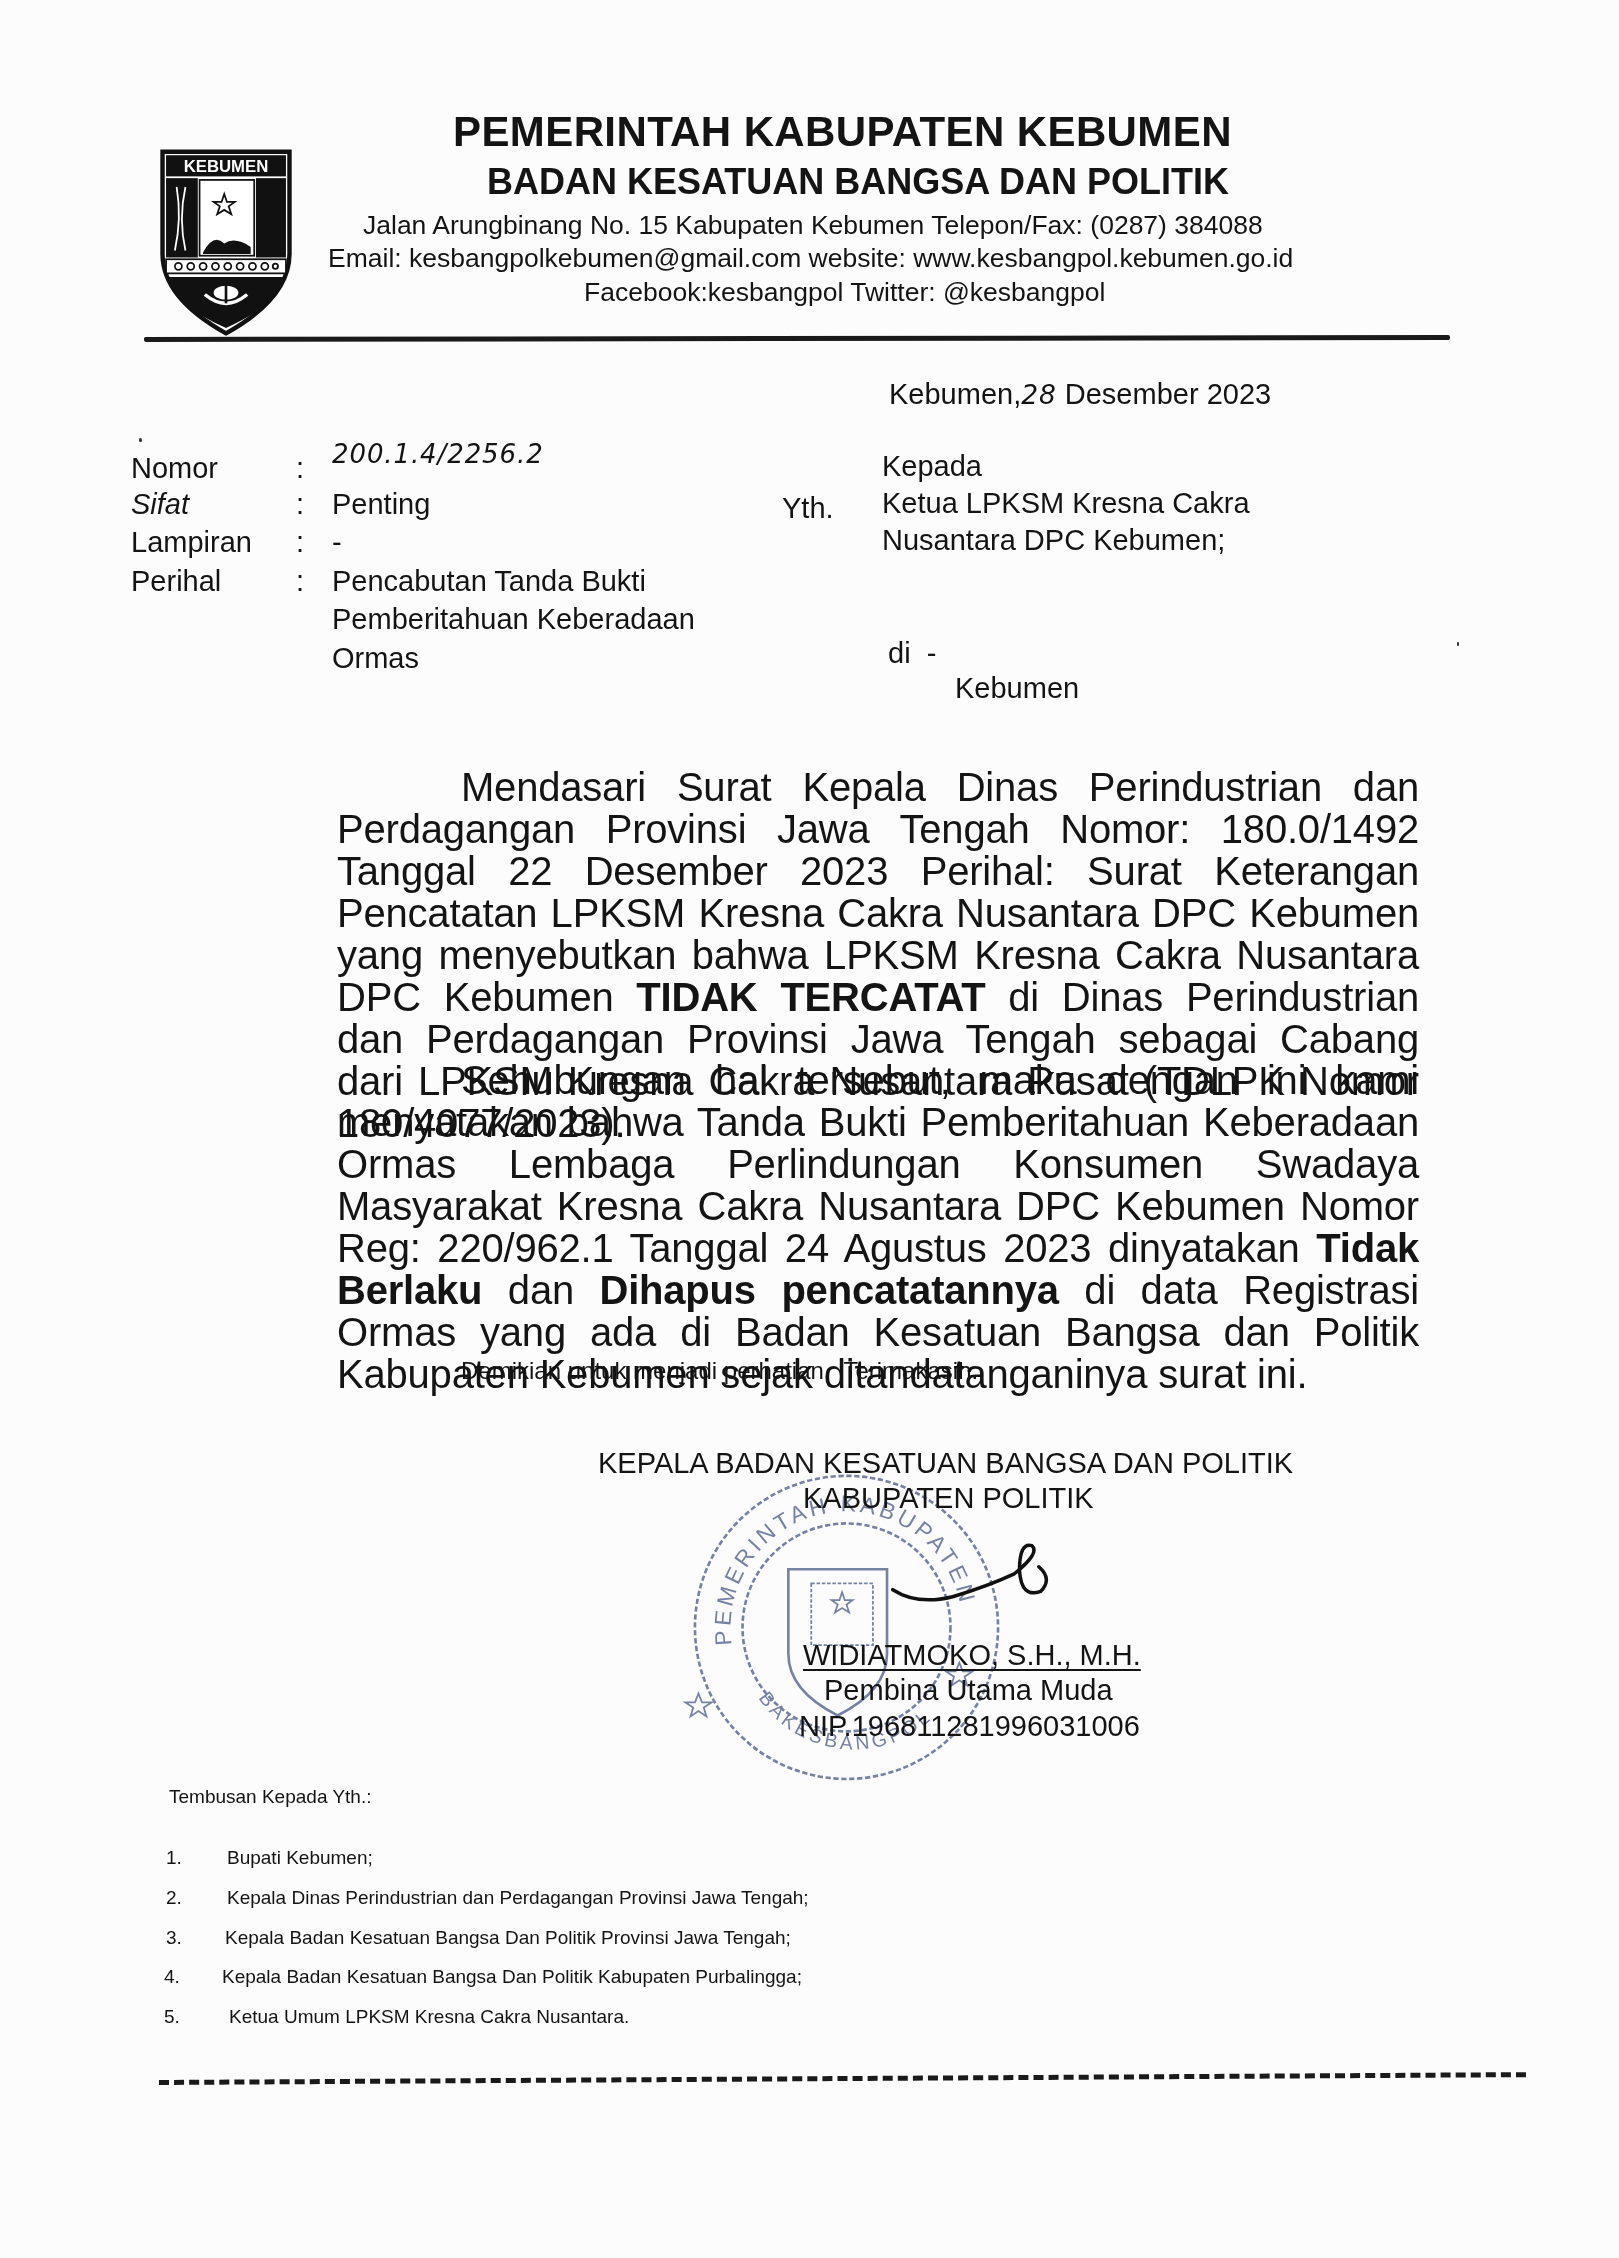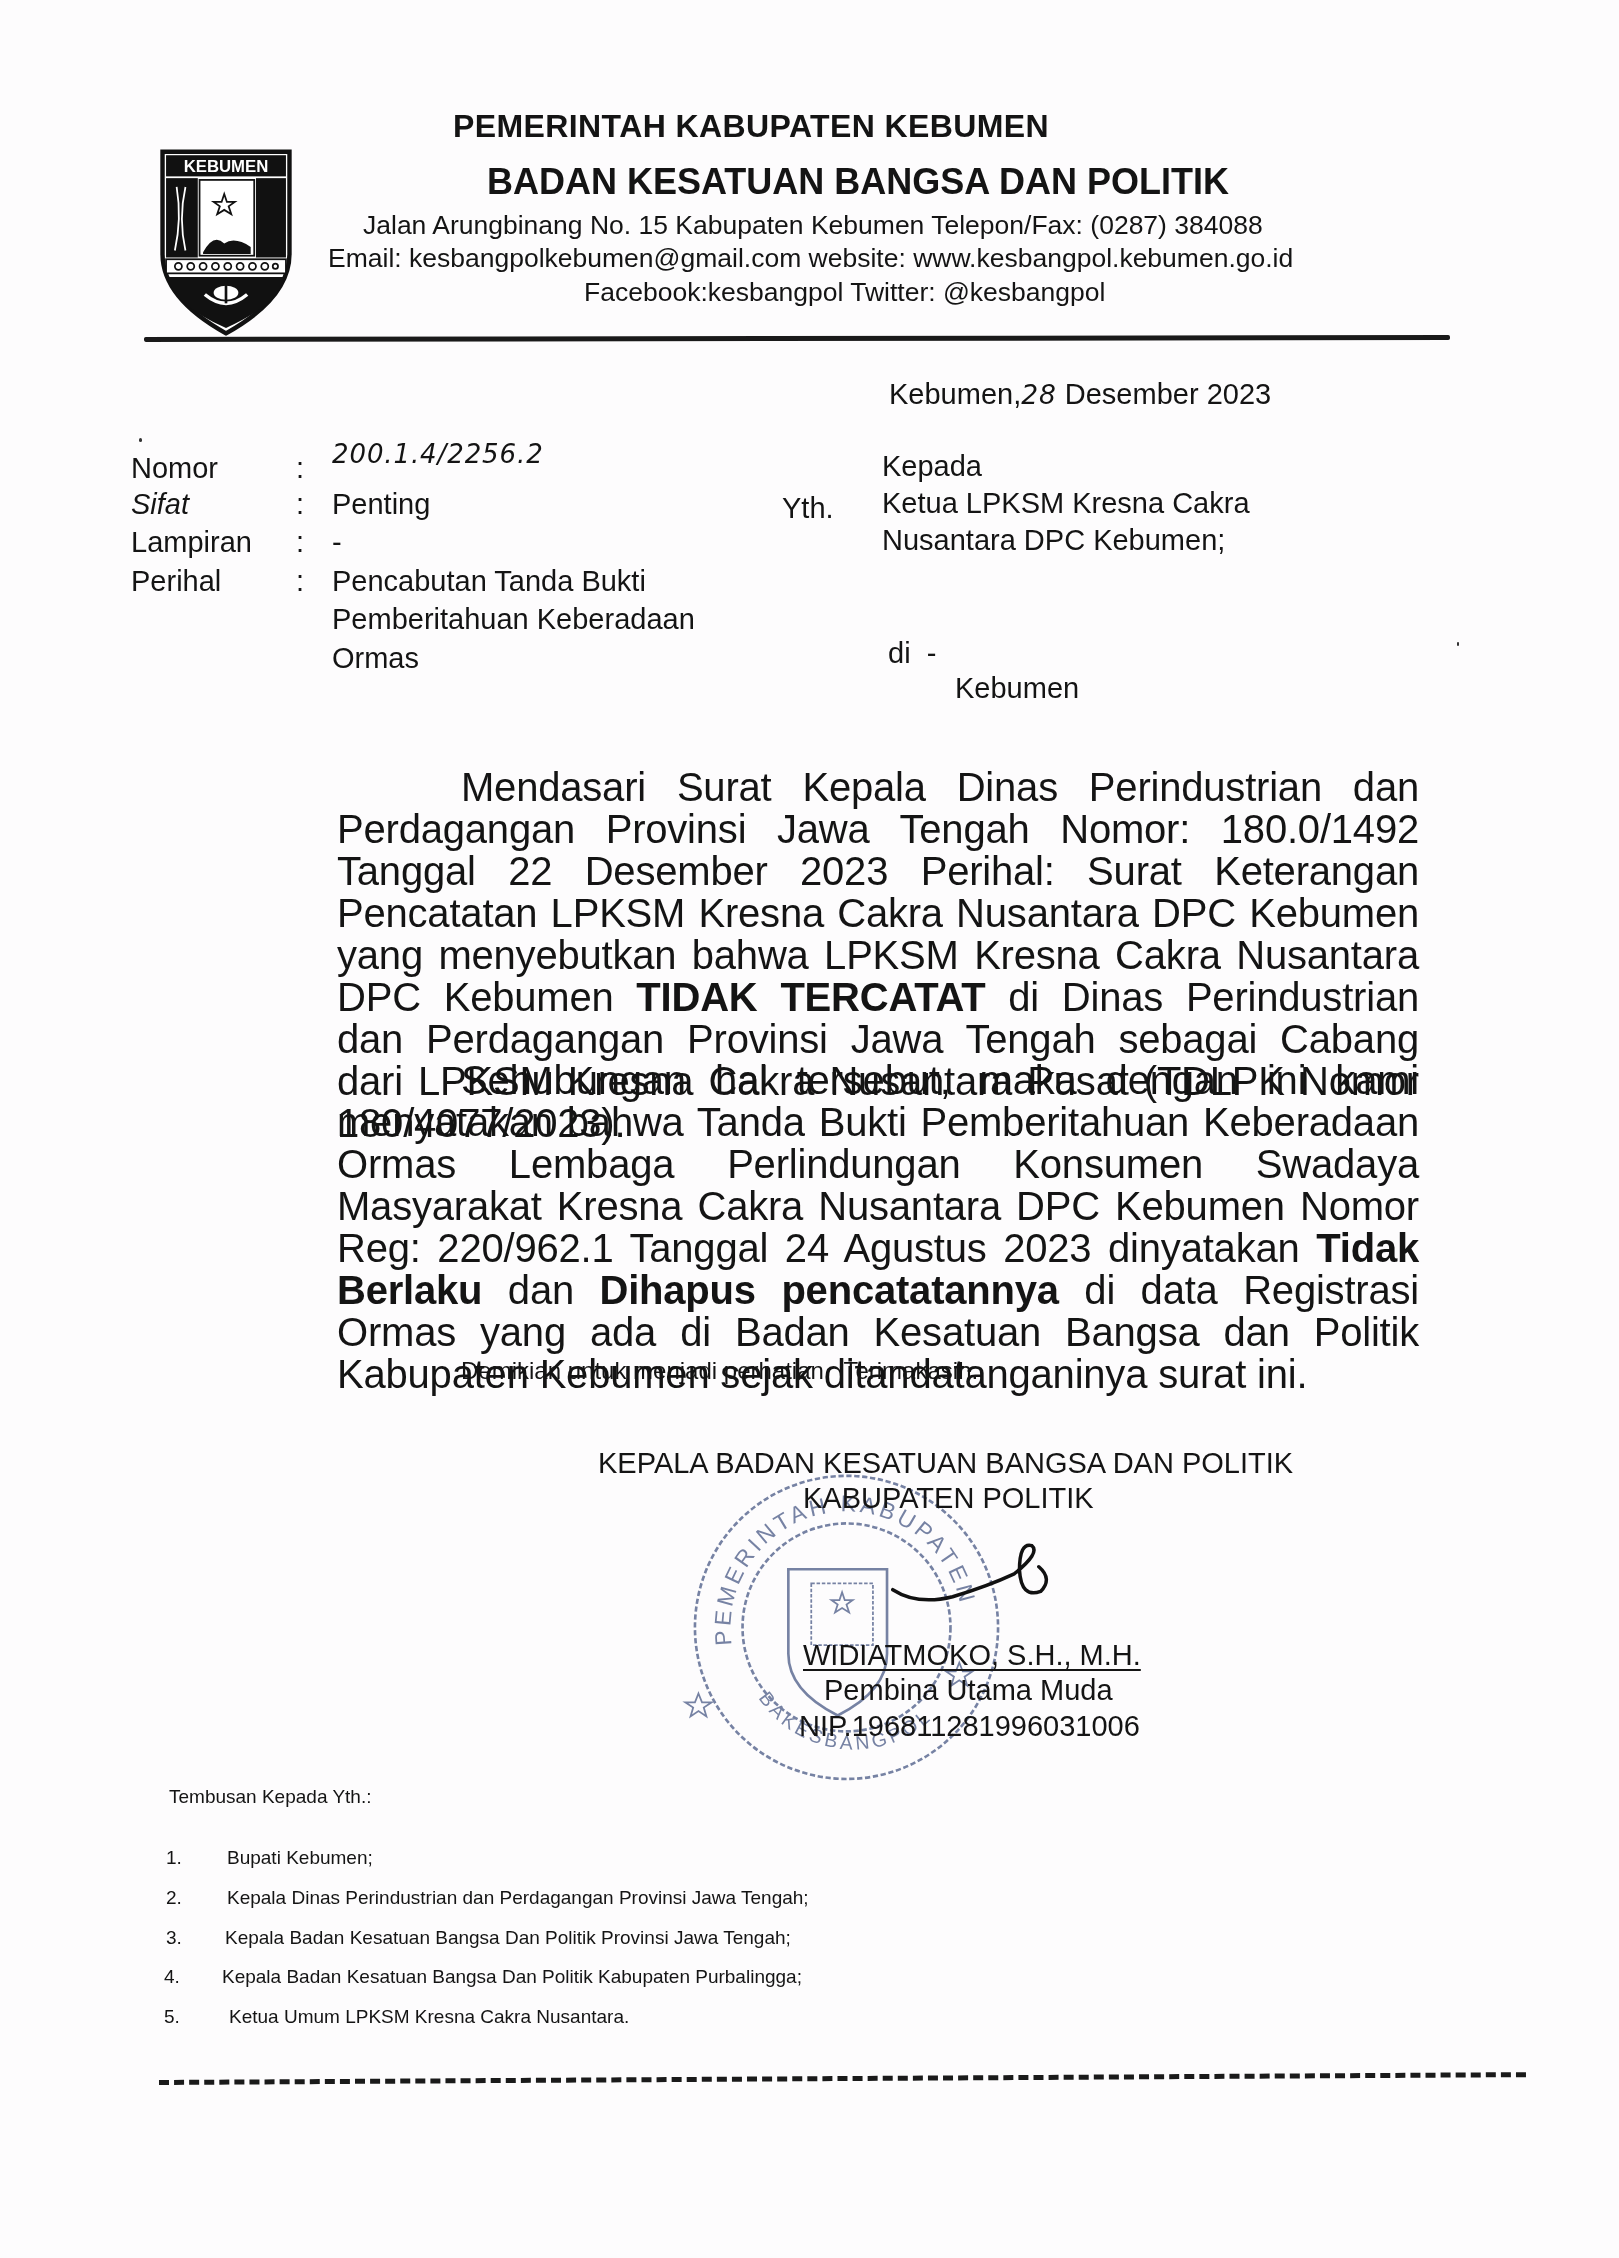--- a/index.html
+++ b/index.html
@@ -6,21 +6,21 @@
   body {
     width: 1620px; height: 2258px; position: relative; overflow: hidden;
     background: #fdfcfd;
     font-family: "Liberation Sans", "DejaVu Sans", sans-serif;
     color: #141414;
   }
   .abs { position: absolute; white-space: nowrap; }
 
   
   .logo { position: absolute; left: 159px; top: 148px; width: 134px; height: 189px; }
-  .kop-title { left: 453px; top: 108px; font-size: 32px; font-weight: bold; letter-spacing: 0.4px; }
+  .kop-title { left: 453px; top: 108px; font-size: 42px; font-weight: bold; letter-spacing: 0.4px; }
   .kop-sub { left: 487px; top: 161px; font-size: 36px; font-weight: bold; }
   .kop-line { font-size: 26.5px; }
   .kop-addr { left: 363px; top: 210px; }
   .kop-email { left: 328px; top: 243px; }
   .kop-social { left: 584px; top: 277px; }
   .kop-rule {
     position: absolute; left: 144px; top: 336px; width: 1306px; height: 5.3px;
     background: #1a1a1a; border-radius: 1.8px; transform: rotate(-0.08deg);
   }
 

